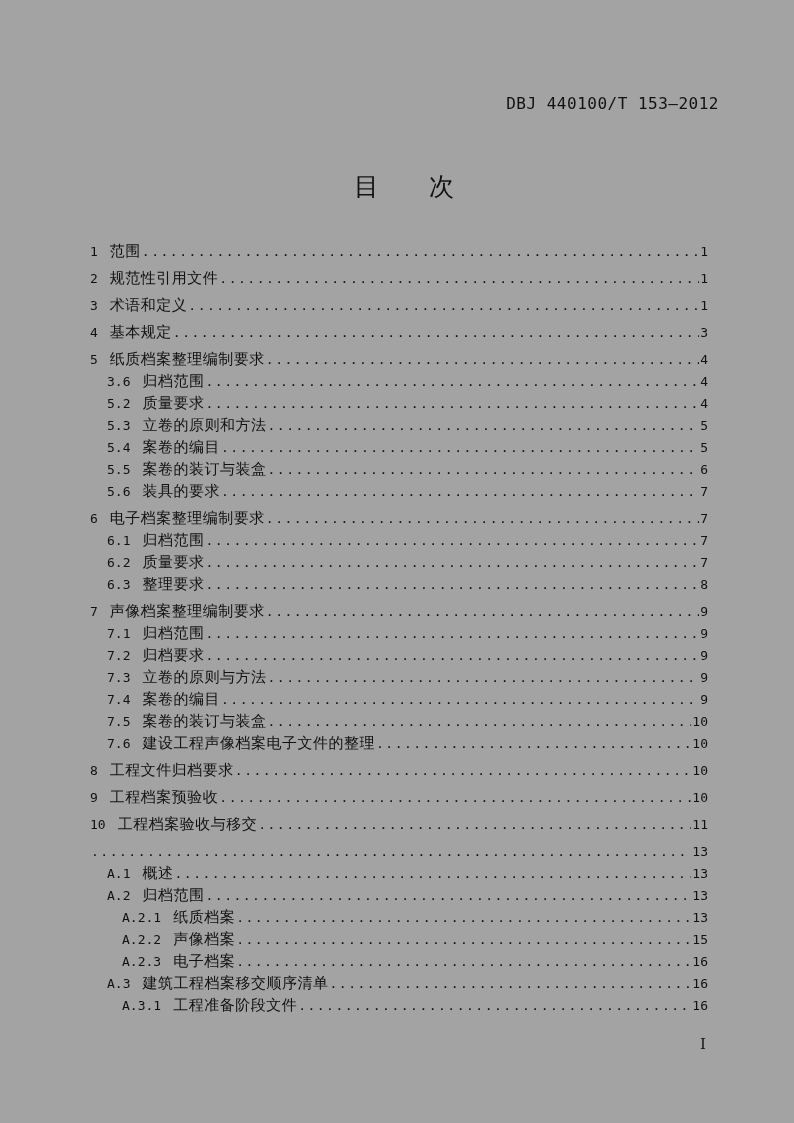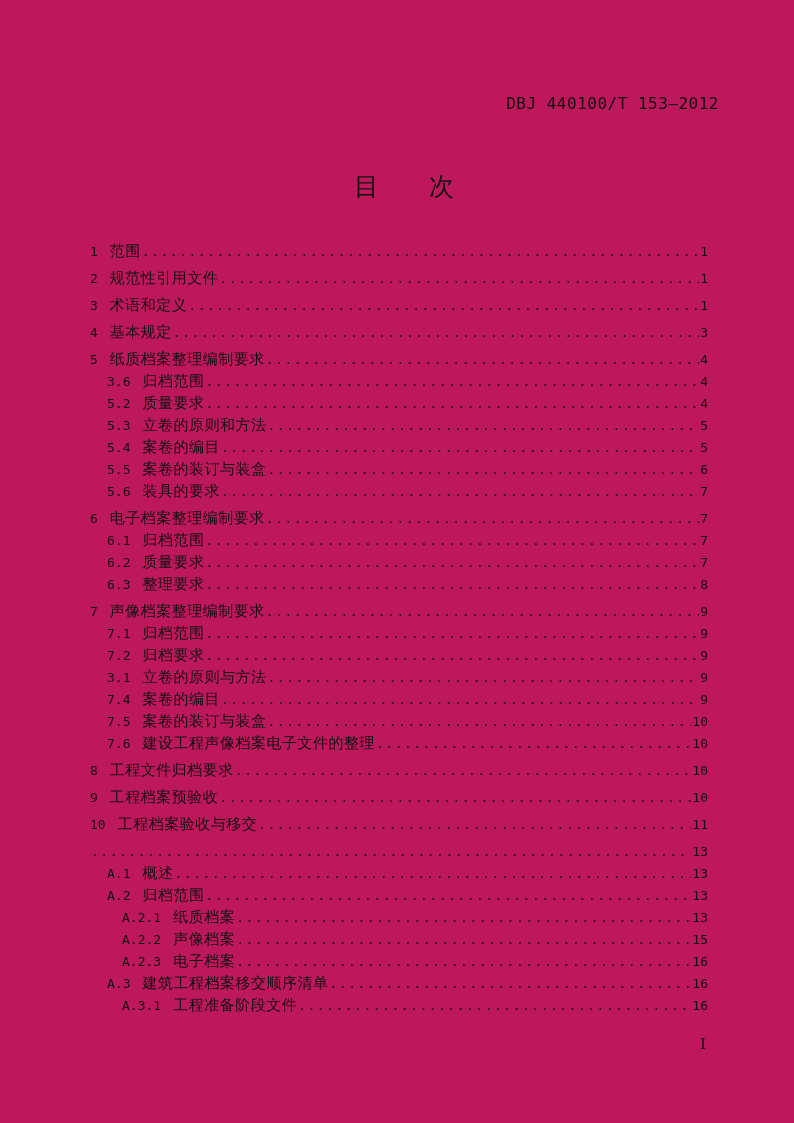--- a/index.html
+++ b/index.html
@@ -4,21 +4,21 @@
 <style>
   html, body {
     margin: 0;
     padding: 0;
     background: #ffffff;
   }
   .page {
     position: relative;
     width: 794px;
     height: 1123px;
-    background: #be185d;
+    background: #a3a3a3;
     overflow: hidden;
     font-family: "Liberation Sans", sans-serif;
     color: #111111;
   }
   .doc-code {
     position: absolute;
     top: 94px;
     right: 75px;
     font-family: "DejaVu Sans Mono", monospace;
     font-size: 16px;
@@ -204,21 +204,21 @@
         <span class="dots"></span>
         <span class="pageno">9</span>
       </div>
       <div class="row lvl1">
         <span class="num">7.2</span>
         <span class="label">归档要求</span>
         <span class="dots"></span>
         <span class="pageno">9</span>
       </div>
       <div class="row lvl1">
-        <span class="num">3.1</span>
+        <span class="num">7.3</span>
         <span class="label">立卷的原则与方法</span>
         <span class="dots"></span>
         <span class="pageno">9</span>
       </div>
       <div class="row lvl1">
         <span class="num">7.4</span>
         <span class="label">案卷的编目</span>
         <span class="dots"></span>
         <span class="pageno">9</span>
       </div>

